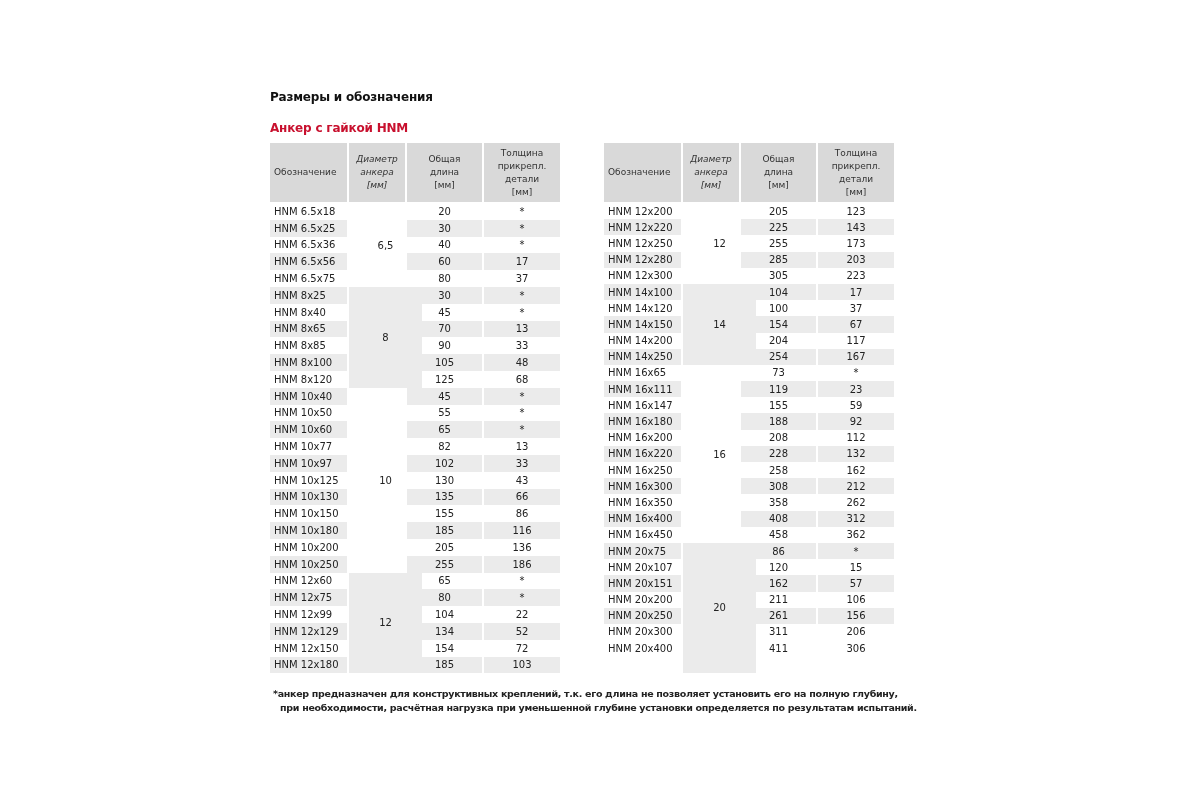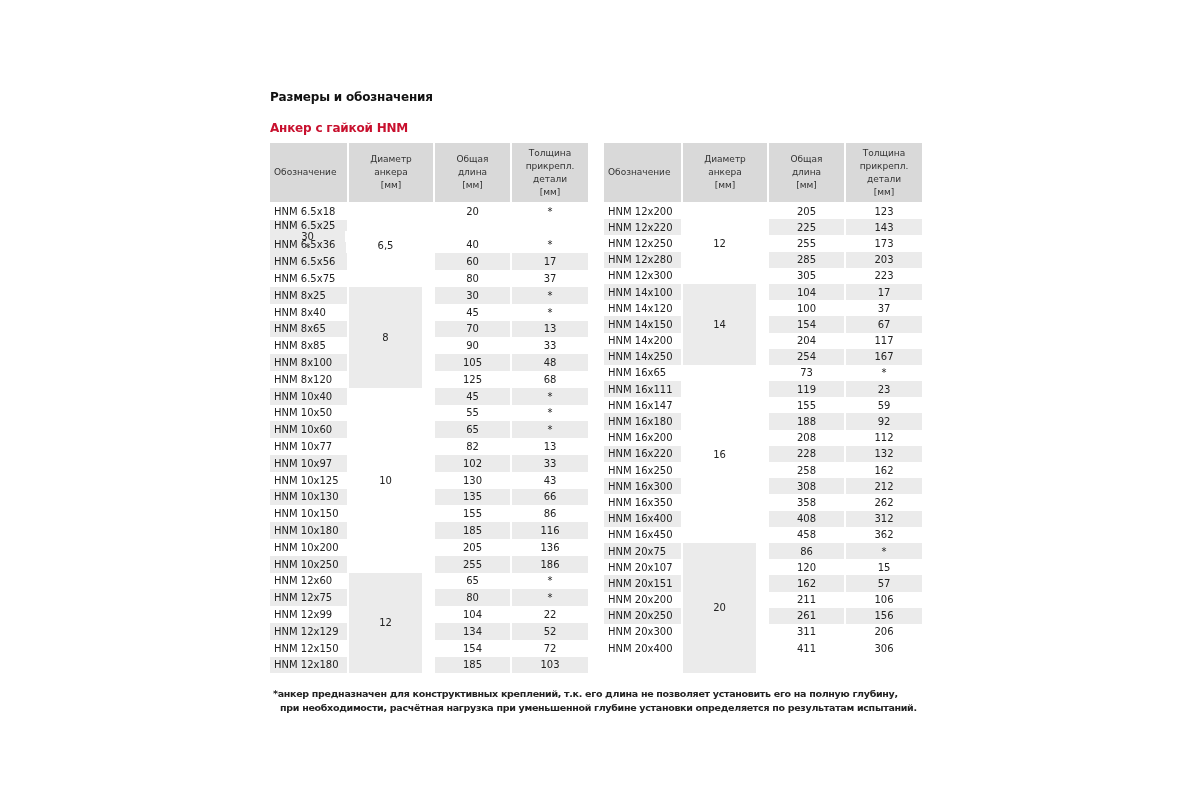--- a/index.html
+++ b/index.html
@@ -7,21 +7,21 @@
          font-family: "DejaVu Sans", sans-serif; color: #1a1a1a; }
   .section-title { position: absolute; left: 270px; top: 90px; font-size: 12px; font-weight: bold; color: #111; letter-spacing: -0.2px; }
   .subtitle { position: absolute; left: 270px; top: 121px; font-size: 12px; font-weight: bold; color: #c8102e; letter-spacing: -0.2px; }
   .tbl { position: absolute; top: 143px; }
   .tbl.left { left: 270px; }
   .tbl.right { left: 604px; }
   .hdr { display: flex; height: 59px; }
   .hdr .hc { background: #d9d9d9; display: flex; align-items: center; justify-content: center;
              text-align: center; font-size: 9px; line-height: 13px; color: #333; margin-right: 2px; white-space: pre-line; }
   .hdr .hc.c1 { justify-content: flex-start; padding-left: 4px; box-sizing: border-box; }
-  .c1 { width: 77px; } .c2 { width: 84px; } .c3 { width: 75px; } .c4 { width: 76px; }
+  .c1 { width: 77px; } .c2 { width: 56px; font-style: italic; } .c3 { width: 75px; } .c4 { width: 76px; }
   .body { position: relative; margin-top: 1px; }
   .row { display: flex; font-size: 10px; color: #222; }
   .row .cell { box-sizing: border-box; margin-right: 2px; display: flex; align-items: center; }
   .row .cell.c1 { padding-left: 4px; }
   .row .cell.c3, .row .cell.c4 { justify-content: center; }
   .row.gray .cell.c1, .row.gray .cell.c3, .row.gray .cell.c4 { background: #ebebeb; }
   .row .cell.c2 { background: transparent; }
   .diam { position: absolute; left: 79px; width: 73px; display: flex; align-items: center; justify-content: center; font-size: 10px; color: #222; }
   .diam.shaded { background: #ebebeb; }
   .footnote { position: absolute; left: 273px; top: 687px; font-size: 9.5px; line-height: 14px; color: #222; letter-spacing: -0.3px; font-weight: bold; }
@@ -47,21 +47,21 @@
 детали
 [мм]</div>
   </div>
   <div class="body">
       <div class="row" style="height: 16.8px;">
         <div class="cell c1">HNM 6.5x18</div>
         <div class="cell c2"></div>
         <div class="cell c3">20</div>
         <div class="cell c4">*</div>
       </div>
-      <div class="row gray" style="height: 16.8px; flex-direction: column;">
+      <div class="row gray" style="height: 16.8px;">
         <div class="cell c1">HNM 6.5x25</div>
         <div class="cell c2"></div>
         <div class="cell c3">30</div>
         <div class="cell c4">*</div>
       </div>
       <div class="row" style="height: 16.8px;">
         <div class="cell c1">HNM 6.5x36</div>
         <div class="cell c2"></div>
         <div class="cell c3">40</div>
         <div class="cell c4">*</div>

